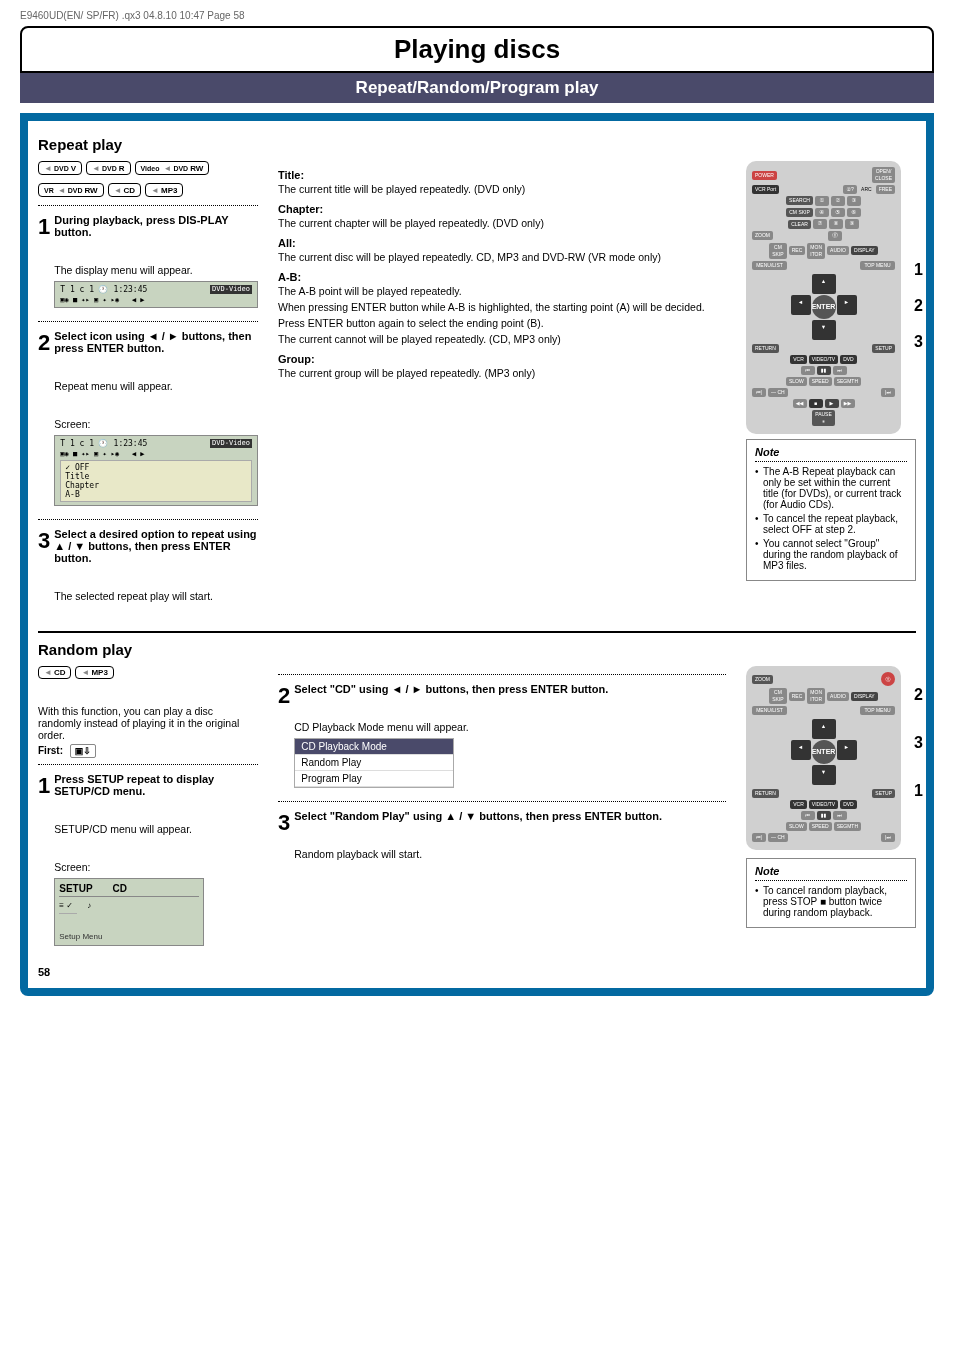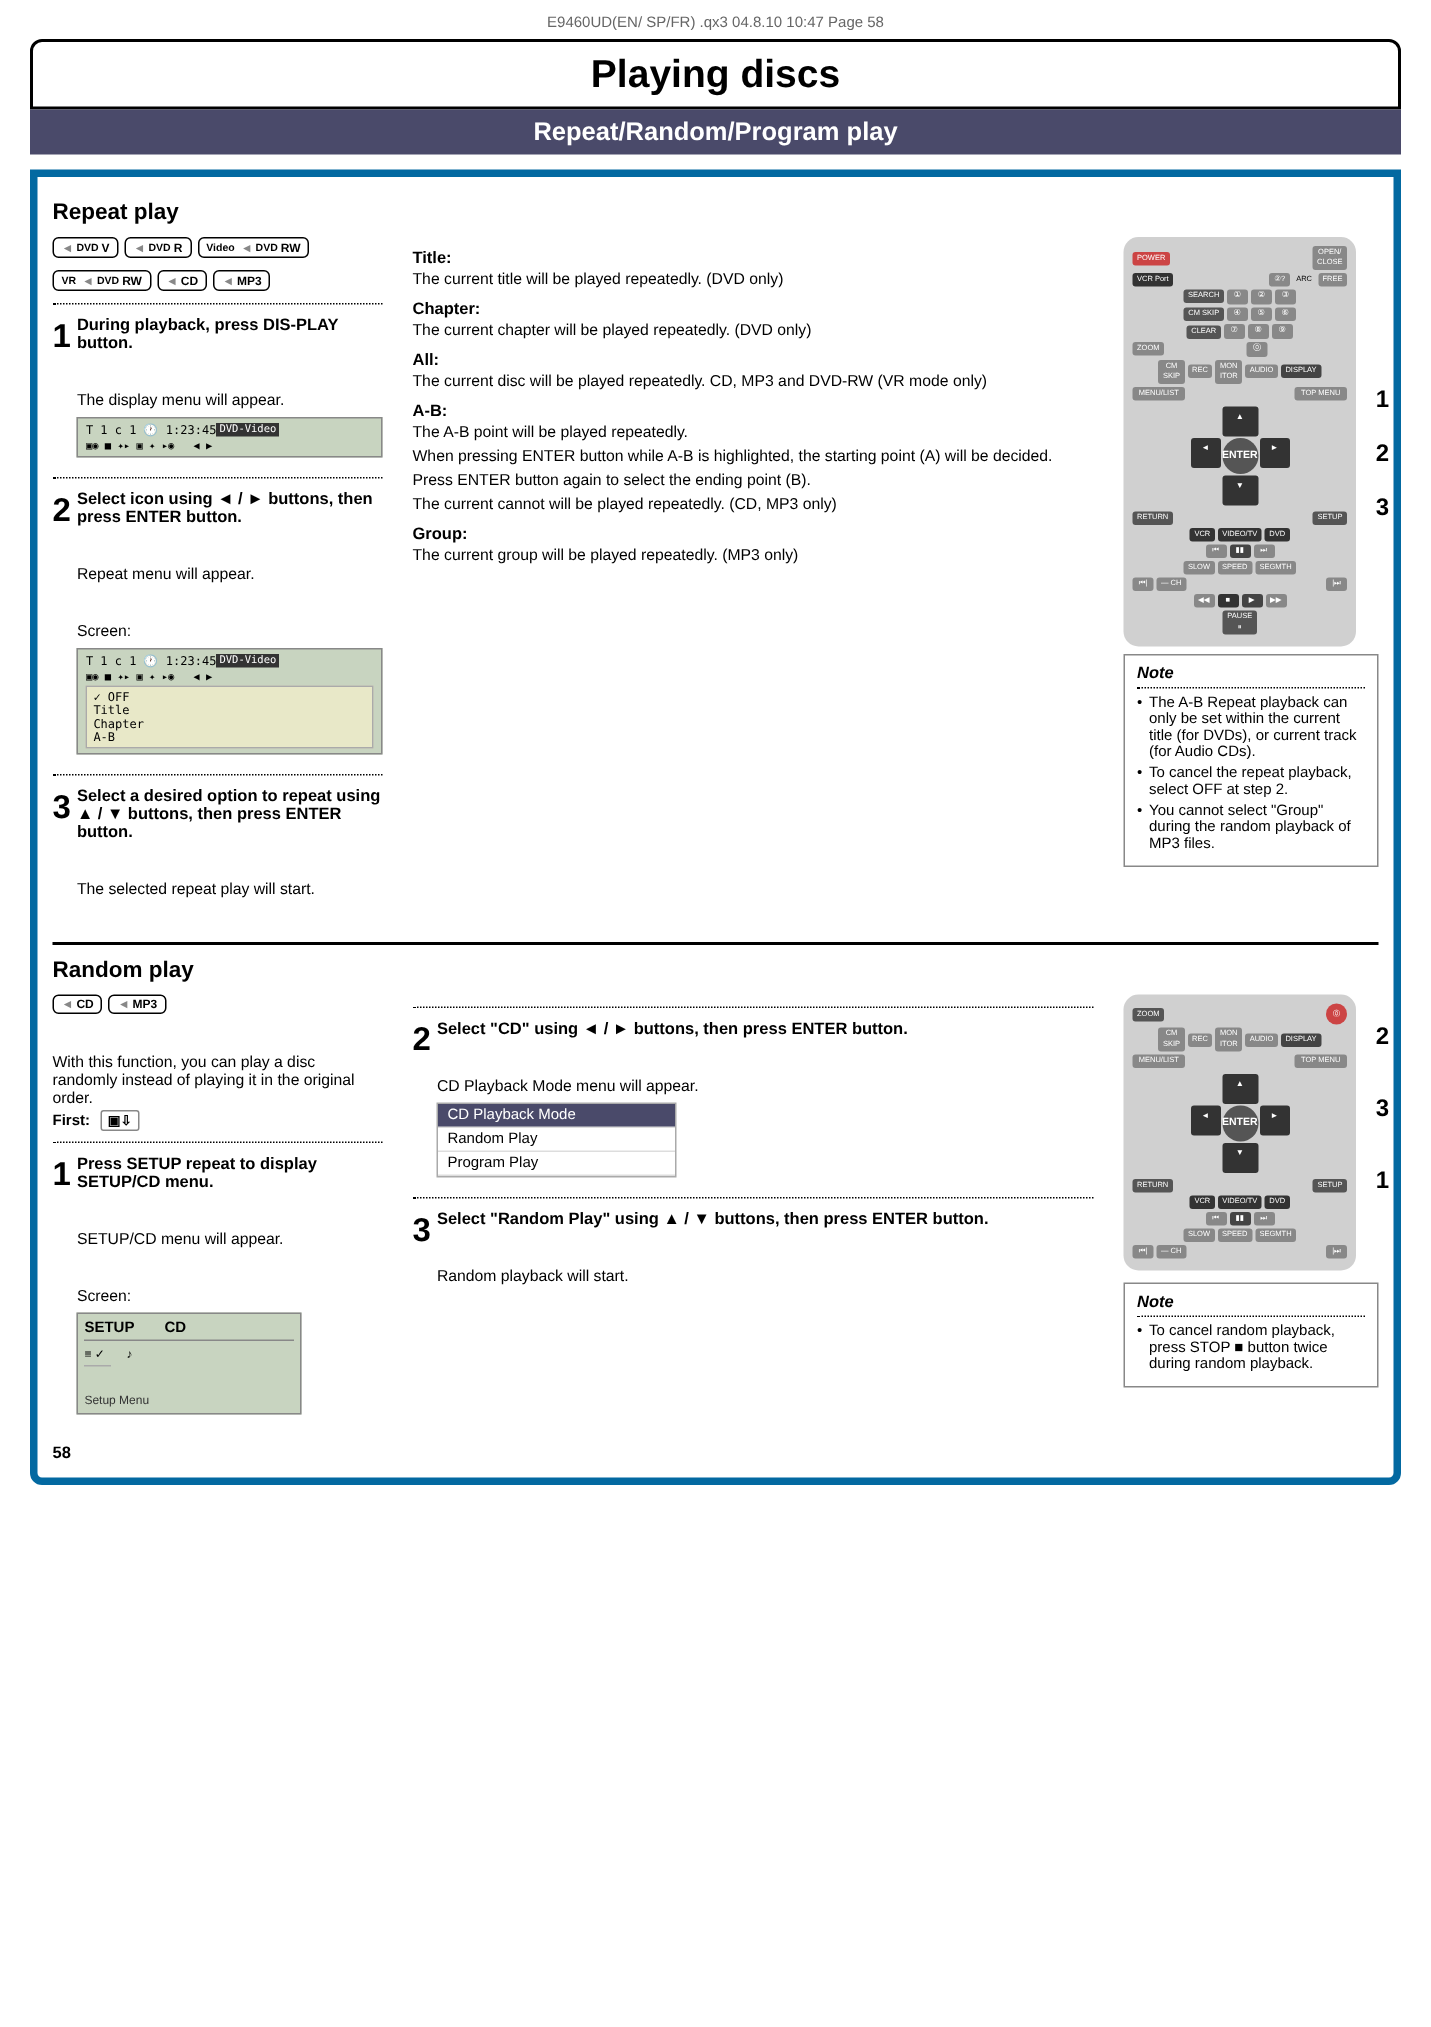--- a/index.html
+++ b/index.html
@@ -6,21 +6,21 @@
     body {
       background: #fff;
       font-family: Arial, sans-serif;
       font-size: 11px;
       color: #000;
       width: 954px;
       min-height: 1351px;
       padding: 10px 20px;
     }
     .page-header {
-      text-align: center;
+      text-align: left;
       font-size: 10px;
       color: #666;
       margin-bottom: 5px;
     }
     .page-title {
       text-align: center;
       font-size: 26px;
       font-weight: bold;
       color: #000;
       border: 2px solid #000;
@@ -31,21 +31,21 @@
     .section-header {
       background: #4a4a6a;
       color: #fff;
       text-align: center;
       font-size: 17px;
       font-weight: bold;
       padding: 5px 0;
       margin-bottom: 10px;
     }
     .main-container {
-      border: 5px solid #0369a1;
+      border: 8px solid #0369a1;
       border-radius: 0 0 8px 8px;
       padding: 10px;
     }
     .subsection-title {
       font-size: 15px;
       font-weight: bold;
       margin-bottom: 8px;
       margin-top: 5px;
     }
     .repeat-play-area {
@@ -104,20 +104,21 @@
     .screen-box {
       border: 1px solid #888;
       background: #c8d4c0;
       padding: 3px 5px;
       margin: 5px 0;
       font-size: 9px;
       font-family: monospace;
     }
     .screen-box .screen-header {
       display: flex;
+      justify-content: space-between;
       font-size: 8px;
       margin-bottom: 2px;
     }
     .option-title {
       font-weight: bold;
       font-size: 11px;
       margin-top: 8px;
       margin-bottom: 2px;
     }
     .option-text {

